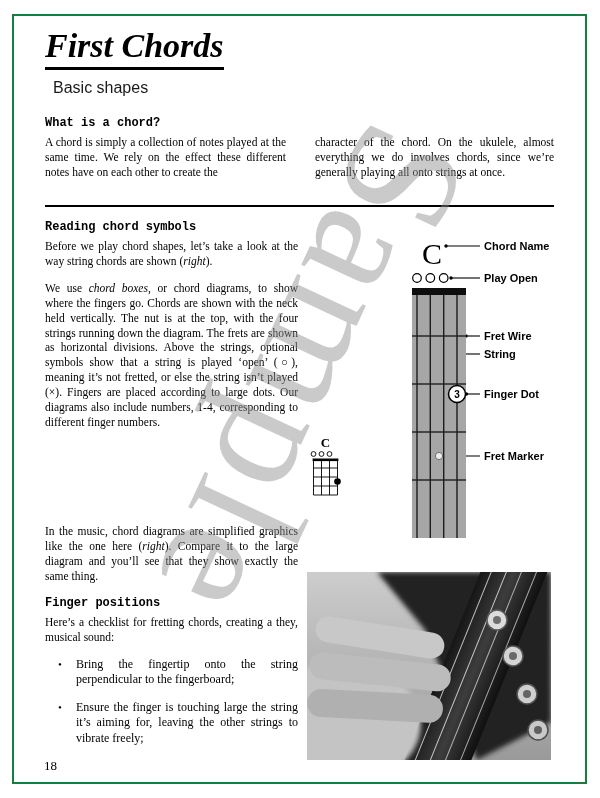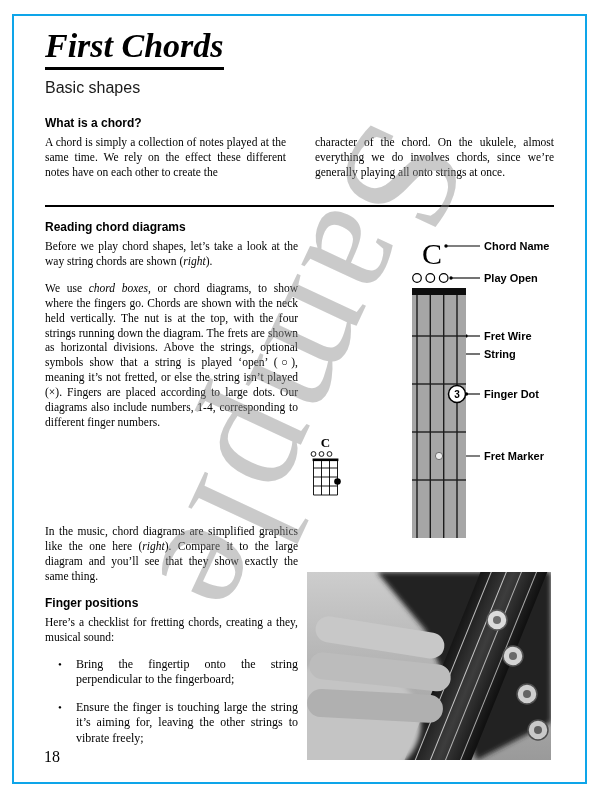--- a/index.html
+++ b/index.html
@@ -2,34 +2,35 @@
 <html><head>
 <meta charset="utf-8">
 <style>
   html,body{margin:0;padding:0;}
   body{
     width:600px;height:798px;position:relative;background:#ffffff;
     font-family:"Liberation Serif",serif;color:#000;overflow:hidden;
   }
   .page{
     position:absolute;left:12px;top:14px;width:575px;height:770px;
-    border:2px solid #0ea5e9;box-sizing:border-box;padding:13px 31px 0 31px;
+    border:2px solid #15803d;box-sizing:border-box;padding:13px 31px 0 31px;
     background:#fff;
   }
   .title{
     display:inline-block;margin:0;
     font-family:"Liberation Serif",serif;font-style:italic;font-weight:bold;
     font-size:34px;line-height:1.0;border-bottom:3px solid #000;padding-bottom:4px;
   }
   .subtitle{
     font-family:"Liberation Sans",sans-serif;font-size:16px;color:#1a1a1a;
     margin-top:9px;
+    margin-left:8px;
   }
   h3{
-    font-family:Liberation Sans, sans-serif;font-size:12px;font-weight:bold;
+    font-family:Liberation Mono, monospace;font-size:12px;font-weight:bold;
     margin:0 0 5px 0;color:#000;
   }
   p{margin:0;font-size:11.5px;line-height:1.3;text-align:justify;}
   .intro{margin-top:19px;}
   .columns{display:flex;align-items:center;}
   .col-left{width:241px;}
   .col-divider{width:1px;background:#000;margin:1px 13px 1px 15px;}
   .col-right{flex:1;}
   .rule{border:none;border-top:2px solid #000;margin:25px 0 13px 0;}
   .main{position:relative;height:547px;}
@@ -43,21 +44,21 @@
     font-size:12px;line-height:1.3;text-align:justify;
   }
   .checklist li::before{content:"\2022";position:absolute;left:13px;top:0;font-size:11px;}
   .small-diagram{position:absolute;left:261px;top:215px;}
   .big-diagram{position:absolute;left:357px;top:2px;}
   .photo{position:absolute;left:262px;top:352px;}
   .svg-chord-letter{font-family:"Liberation Serif",serif;font-size:30px;fill:#000;}
   .svg-small-letter{font-family:"Liberation Serif",serif;font-size:13px;font-weight:bold;fill:#000;text-anchor:middle;}
   .svg-labels text{font-family:"Liberation Sans",sans-serif;font-size:11px;font-weight:bold;fill:#000;}
   .svg-finger-num{font-family:"Liberation Sans",sans-serif;font-size:10px;font-weight:bold;fill:#000;text-anchor:middle;}
-  .page-number{position:absolute;left:30px;bottom:16px;font-size:16px;}
+  .page-number{position:absolute;left:30px;bottom:8px;font-size:13px;}
   .watermark{
     position:absolute;left:312px;top:372px;z-index:40;pointer-events:none;
     transform:translate(-50%,-50%) rotate(115deg);transform-origin:center;
     font-family:"Liberation Serif",serif;font-size:165px;letter-spacing:4px;
     color:#8c8c8c;opacity:0.45;white-space:nowrap;
   }
 </style>
 </head>
 <body>
 
@@ -73,21 +74,21 @@
       <div class="col-divider"></div>
       <p class="col-right">character of the chord. On the ukulele, almost everything we do involves chords, since we’re generally playing all onto strings at once.</p>
     </div>
   </section>
 
   <hr class="rule">
 
   <div class="main">
 
     <div class="left-col">
-      <h3>Reading chord diagrams</h3>
+      <h3>Reading chord symbols</h3>
       <p><span>Before we play chord shapes, let’s take a look at the way string chords are shown (</span><i>right</i><span>).</span></p>
       <p class="gap-below"><span>We use </span><i>chord boxes</i><span>, or chord diagrams, to show where the fingers go. Chords are shown with the neck held vertically. The nut is at the top, with the four strings running down the diagram. The frets are shown as horizontal divisions. Above the strings, optional symbols show that a string is played ‘open’ (○), meaning it’s not fretted, or else the string isn’t played (×). Fingers are placed according to large dots. Our diagrams also include numbers, 1-4, corresponding to different finger numbers.</span></p>
       <p><span>In the music, chord diagrams are simplified graphics like the one here (</span><i>right</i><span>). Compare it to the large diagram and you’ll see that they show exactly the same thing.</span></p>
       <h3 class="fp">Finger positions</h3>
       <p>Here’s a checklist for fretting chords, creating a they, musical sound:</p>
       <ul class="checklist">
         <li>Bring the fingertip onto the string perpendicular to the fingerboard;</li>
         <li>Ensure the finger is touching large the string it’s aiming for, leaving the other strings to vibrate freely;</li>
       </ul>
     </div>

